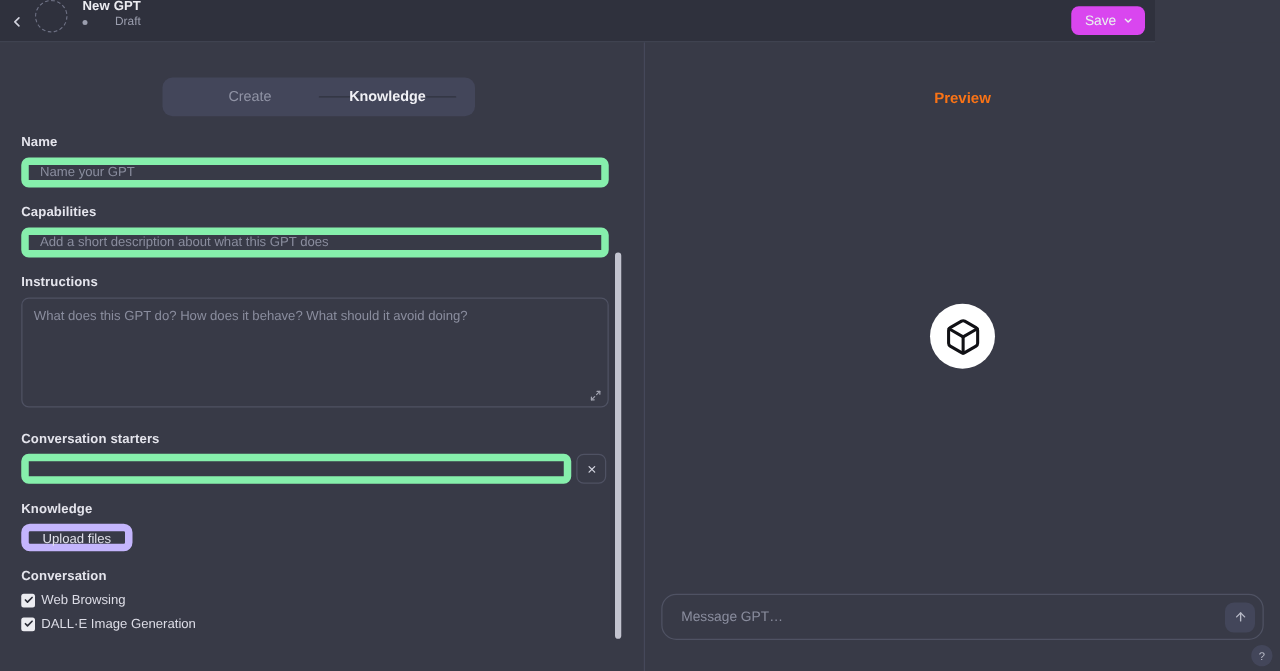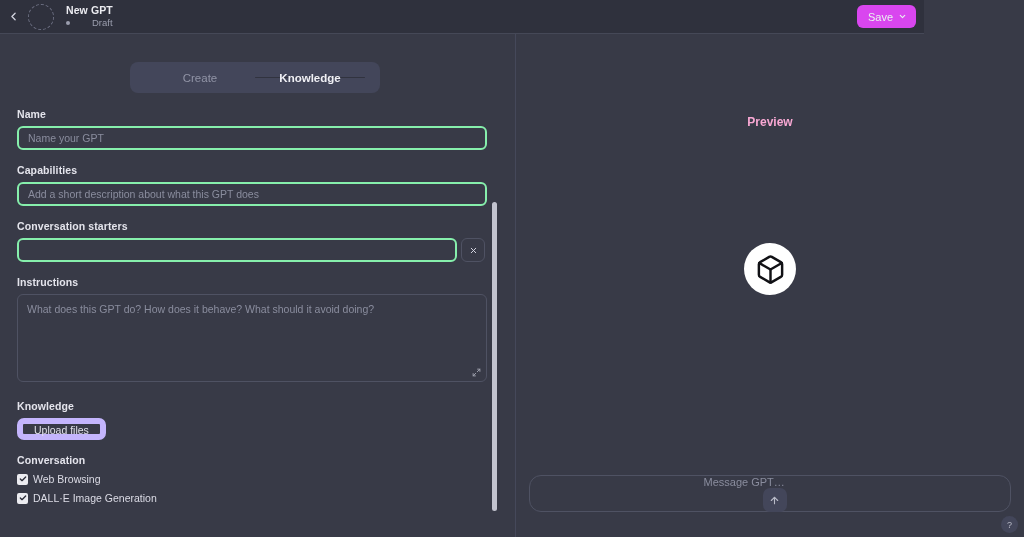--- a/index.html
+++ b/index.html
@@ -9,21 +9,21 @@
     font-family: "Liberation Sans", sans-serif;
     overflow: hidden;
   }
   .app { position: relative; width: 1024px; height: 537px; background: #383a47; }
 
   
   .header {
     position: absolute; top: 0; left: 0; width: 924px; height: 34px;
     background: #2f313d;
     border-bottom: 1px solid #454857;
-    display: flex; align-items: center;
+    display: flex; align-items: flex-start;
   }
   .back-btn {
     width: 26px; height: 34px; display: flex; align-items: center;
     justify-content: center; cursor: pointer;
   }
   .back-btn svg { display: block; }
   .avatar-ph {
     width: 26px; height: 26px; border-radius: 50%;
     border: 1.5px dashed #6d7083; margin-left: 2px; flex: none;
   }
@@ -66,21 +66,21 @@
   .tab.active { background: #31333f; color: #f0f0f5; font-weight: bold; }
 
   
   .form { position: absolute; top: 74px; left: 17px; width: 470px; }
   .field-label {
     font-size: 10.5px; font-weight: bold; color: #e4e4ec;
     margin-bottom: 6px; letter-spacing: .1px;
   }
   .input {
     width: 470px; height: 24px; background: transparent;
-    border: 2px solid #86efac; border-radius: 6px;
+    border: 6px solid #86efac; border-radius: 6px;
     color: #ececf1; font-size: 10.5px; padding: 0 9px;
     font-family: "Liberation Sans", sans-serif;
   }
   .input::placeholder { color: #8a8d9e; }
   .block { margin-bottom: 14px; }
 
   .ta-wrap { position: relative; width: 470px; }
   .textarea {
     width: 470px; height: 88px; background: transparent;
     border: 1px solid #4f5263; border-radius: 6px;
@@ -119,31 +119,31 @@
   
   .scrollbar {
     position: absolute; left: 492px; top: 168px;
     width: 5px; height: 309px; background: #c3c4d0; border-radius: 3px;
     cursor: pointer;
   }
 
   
   .preview-title {
     position: absolute; top: 37px; left: 0; width: 508px;
-    text-align: center; font-size: 12px; font-weight: bold; color: #f9a8d4; margin-top: 44px;
+    text-align: center; font-size: 12px; font-weight: bold; color: #f97316;
   }
   .cube-circle {
     position: absolute; top: 209px; left: 228px;
     width: 52px; height: 52px; border-radius: 50%; background: #ffffff;
     display: flex; align-items: center; justify-content: center;
   }
   .msgbar {
     position: absolute; left: 13px; bottom: 25px; width: 482px; height: 37px;
     border: 1px solid #4f5263; border-radius: 12px;
-    display: flex; align-items: center; padding: 0 6px 0 15px; flex-direction: column;
+    display: flex; align-items: center; padding: 0 6px 0 15px;
   }
   .msgbar input {
     flex: 1; background: transparent; border: none; outline: none;
     color: #ececf1; font-size: 11px;
     font-family: "Liberation Sans", sans-serif;
   }
   .msgbar input::placeholder { color: #8a8d9e; }
   .send-btn {
     width: 24px; height: 24px; border-radius: 7px; background: #43465a;
     display: flex; align-items: center; justify-content: center;
@@ -193,51 +193,51 @@
     <div class="form">
 
       <div class="block">
         <div class="field-label">Name</div>
         <input class="input" value="" placeholder="Name your GPT" style="">
       </div>
 
       <div class="block">
         <div class="field-label">Capabilities</div>
         <input class="input" value="" placeholder="Add a short description about what this GPT does" style="">
-      </div>
-
-      <div class="block">
-        <div class="field-label">Conversation starters</div>
-        <div class="starter-row">
-          <input class="input" value="" placeholder="" style="">
-          <div class="x-btn">
-            <svg width="9" height="9" viewBox="0 0 24 24" fill="none" stroke="#d6d7e2" stroke-width="2.6" stroke-linecap="round">
-              <line x1="18" y1="6" x2="6" y2="18"></line>
-              <line x1="6" y1="6" x2="18" y2="18"></line>
-            </svg>
-          </div>
-        </div>
       </div>
 
       <div class="block">
         <div class="field-label">Instructions</div>
         <div class="ta-wrap">
           <textarea class="textarea" placeholder="What does this GPT do? How does it behave? What should it avoid doing?" style=""></textarea>
           <span class="expand-icon">
             <svg width="9" height="9" viewBox="0 0 24 24" fill="none" stroke="#c5c7d4" stroke-width="2.5" stroke-linecap="round" stroke-linejoin="round">
               <polyline points="15 3 21 3 21 9"></polyline>
               <polyline points="9 21 3 21 3 15"></polyline>
               <line x1="21" y1="3" x2="14" y2="10"></line>
               <line x1="3" y1="21" x2="10" y2="14"></line>
             </svg>
           </span>
         </div>
       </div>
 
       <div class="block">
+        <div class="field-label">Conversation starters</div>
+        <div class="starter-row">
+          <input class="input" value="" placeholder="" style="">
+          <div class="x-btn">
+            <svg width="9" height="9" viewBox="0 0 24 24" fill="none" stroke="#d6d7e2" stroke-width="2.6" stroke-linecap="round">
+              <line x1="18" y1="6" x2="6" y2="18"></line>
+              <line x1="6" y1="6" x2="18" y2="18"></line>
+            </svg>
+          </div>
+        </div>
+      </div>
+
+      <div class="block">
         <div class="field-label">Knowledge</div>
         <button class="upload-btn">Upload files</button>
       </div>
 
       <div class="block">
         <div class="field-label">Conversation</div>
 
         <div class="cap-row">
           <span class="cbx">
             <svg width="8" height="8" viewBox="0 0 24 24" fill="none" stroke="#2c2e39" stroke-width="4" stroke-linecap="round" stroke-linejoin="round">

